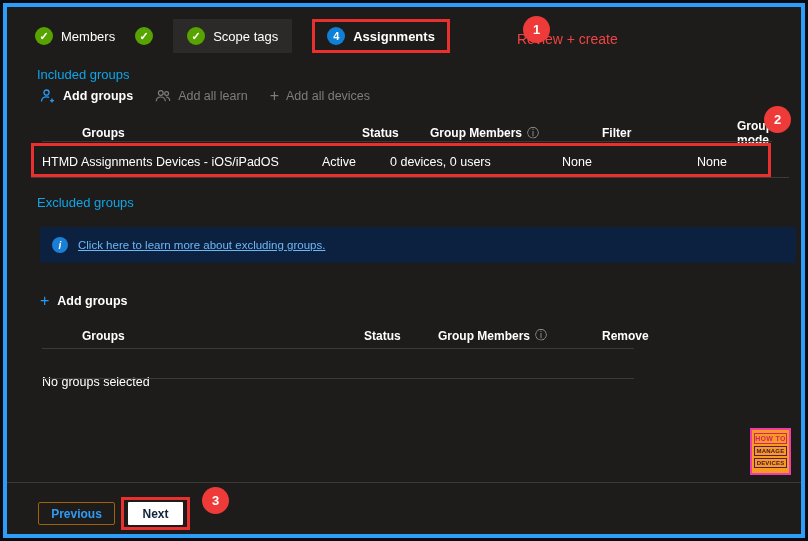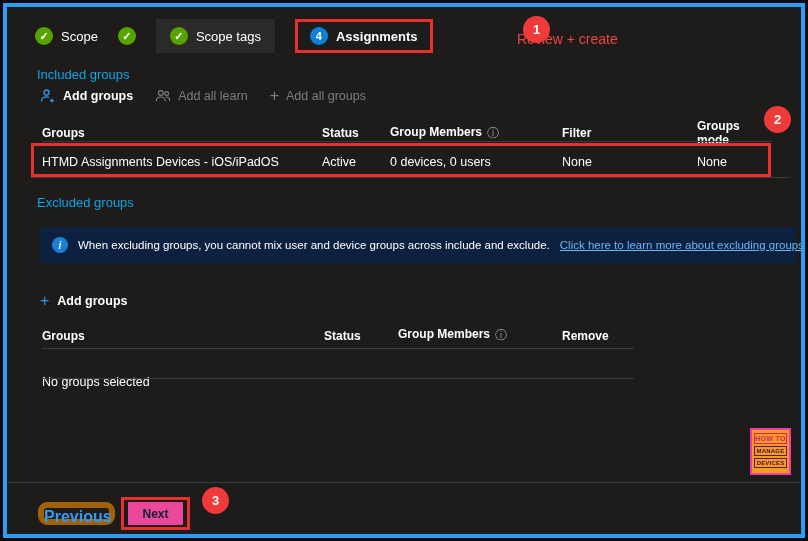--- a/index.html
+++ b/index.html
@@ -33,21 +33,21 @@
   .toolbar-btn .lbl-off { color:#7f7d7b; }
   .plus-glyph { font-size:16px; color:#7f7d7b; font-weight:400; line-height:12px; }
   .plus-glyph.blue { color:#2899f5; }
 
   
   .grid1 { position:absolute; left:35px; width:730px; display:grid; grid-template-columns:280px 68px 172px 135px 1fr; align-items:center; }
   #tbl1-head { top:112px; }
   #tbl1-row { top:141px; height:28px; }
   .grid2 { position:absolute; left:35px; width:592px; display:grid; grid-template-columns:282px 74px 164px 1fr; align-items:center; }
   #tbl2-head { top:320px; }
-  .th { font-size:12px; font-weight:bold; color:#fff; display:flex; align-items:flex-start; gap:5px; }
+  .th { font-size:12px; font-weight:bold; color:#fff; display:flex; align-items:center; gap:5px;margin-left:40px; }
   .td { font-size:12.5px; color:#fff; }
   .info-glyph { color:#a19f9d; font-size:12px; font-weight:400; }
   .divider { position:absolute; height:1px; background:#3b3a39; }
   #div-tbl1-head { left:35px; top:134px; width:730px; }
   #div-tbl1-row  { left:24px; top:170px; width:758px; }
   #div-tbl2-head { left:35px; top:341px; width:592px; }
   #div-tbl2-row  { left:35px; top:371px; width:592px; }
   #div-footer    { left:0; top:475px; width:794px; background:#3a3938; }
   #row-annotation { position:absolute; left:24px; top:136px; width:740px; height:34px; border:3px solid #e8312f; z-index:5; }
   #empty-row { position:absolute; left:35px; top:368px; font-size:12.5px; color:#fff; }
@@ -56,41 +56,41 @@
   .banner { position:absolute; left:33px; top:220px; width:756px; height:36px; background:#0c2140; display:flex; align-items:center; padding:0 12px; gap:10px; }
   .banner-info-circle { width:16px; height:16px; min-width:16px; border-radius:50%; background:#1a7fd4; color:#fff; font-size:10px; font-weight:bold; font-style:italic; display:flex; align-items:center; justify-content:center; }
   .banner-text { font-size:11.5px; color:#fff; white-space:nowrap; }
   .banner-link { font-size:11.5px; color:#6cb8f6; text-decoration:underline; white-space:nowrap; cursor:pointer; }
 
   
   #excluded-add { position:absolute; left:33px; top:287px; display:flex; align-items:center; gap:8px; cursor:pointer; }
   #excluded-add .lbl-on { color:#fff; font-weight:600; font-size:12.5px; }
 
   
-  .btn-prev { position:absolute; left:31px; top:495px; width:77px; height:23px; background:transparent; border:6px solid #a16207; border-radius:9px; color:#2f9bf3; font-size:16px; font-weight:600; font-family:"Liberation Sans",sans-serif; cursor:pointer; }
-  .btn-next { position:absolute; left:121px; top:495px; width:55px; height:23px; background:#ec4899; border:none; border-radius:1px; color:#0f2239; font-size:12px; font-weight:bold; font-family:"Liberation Sans",sans-serif; cursor:pointer; }
+  .btn-prev { position:absolute; left:31px; top:495px; width:77px; height:23px; background:transparent; border:1px solid #a16207; border-radius:2px; color:#2f9bf3; font-size:12px; font-weight:600; font-family:"Liberation Sans",sans-serif; cursor:pointer; }
+  .btn-next { position:absolute; left:121px; top:495px; width:55px; height:23px; background:#ffffff; border:none; border-radius:1px; color:#0f2239; font-size:12px; font-weight:bold; font-family:"Liberation Sans",sans-serif; cursor:pointer; }
   #next-annotation { position:absolute; left:114px; top:490px; width:69px; height:33px; border:3px solid #e8312f; z-index:5; pointer-events:none; }
 
   
   .logo { position:absolute; left:743px; top:421px; width:41px; height:47px; background:#f59b22; border:2px solid #f03ca8; padding:3px 2px 2px 2px; display:flex; flex-direction:column; align-items:center; gap:2px; }
   .logo-line1 { border:1px solid #d61f6f; color:#d61f6f; font-size:7px; font-weight:bold; width:100%; text-align:center; padding:1px 0; letter-spacing:.3px; }
   .logo-line2, .logo-line3 { border:1px solid #5b1a4d; color:#471040; font-size:6px; font-weight:bold; width:100%; text-align:center; padding:1px 0; letter-spacing:.2px; }
 
   .icon-svg { display:block; }
 </style>
 </head>
 <body>
 
 <div class="outer">
 <div class="frame">
 
   <div class="tabs">
     <div class="tab">
       <span class="check-circle">✓</span>
-      <span>Scope</span>
+      <span>Members</span>
     </div>
     <div class="tab">
       <span class="check-circle">✓</span>
     </div>
     <div class="tab boxed">
       <span class="check-circle">✓</span>
       <span>Scope tags</span>
     </div>
     <div class="annotation-rect">
       <div class="tab">
@@ -124,21 +124,21 @@
           <circle cx="5.8" cy="5" r="2.4" fill="none" stroke="#7f7d7b" stroke-width="1.2"></circle>
           <path d="M1.3 13.2 C1.3 10.5 3.3 9 5.8 9 C8.3 9 10.3 10.5 10.3 13.2" fill="none" stroke="#7f7d7b" stroke-width="1.2"></path>
           <circle cx="11.6" cy="5.6" r="1.9" fill="none" stroke="#7f7d7b" stroke-width="1.2"></circle>
           <path d="M11 9 C13.2 9.1 14.7 10.6 14.7 12.9" fill="none" stroke="#7f7d7b" stroke-width="1.2"></path>
         </svg>
       </span>
       <span class="lbl-off">Add all learn</span>
     </div>
     <div class="toolbar-btn">
       <span class="plus-glyph">+</span>
-      <span class="lbl-off">Add all groups</span>
+      <span class="lbl-off">Add all devices</span>
     </div>
   </div>
 
   <div class="grid1" id="tbl1-head">
     <div class="th">
           <span>Groups</span>
         </div>
     <div class="th">
           <span>Status</span>
         </div>
@@ -162,21 +162,20 @@
     <div class="td">0 devices, 0 users</div>
     <div class="td">None</div>
     <div class="td">None</div>
   </div>
   <div class="divider" id="div-tbl1-row"></div>
 
   <div class="section-heading" id="excluded-heading">Excluded groups</div>
 
   <div class="banner">
     <span class="banner-info-circle">i</span>
-    <span class="banner-text">When excluding groups, you cannot mix user and device groups across include and exclude.</span>
     <span class="banner-link">Click here to learn more about excluding groups.</span>
   </div>
 
   <div id="excluded-add">
     <span class="plus-glyph blue">+</span>
     <span class="lbl-on">Add groups</span>
   </div>
 
   <div class="grid2" id="tbl2-head">
     <div class="th">

